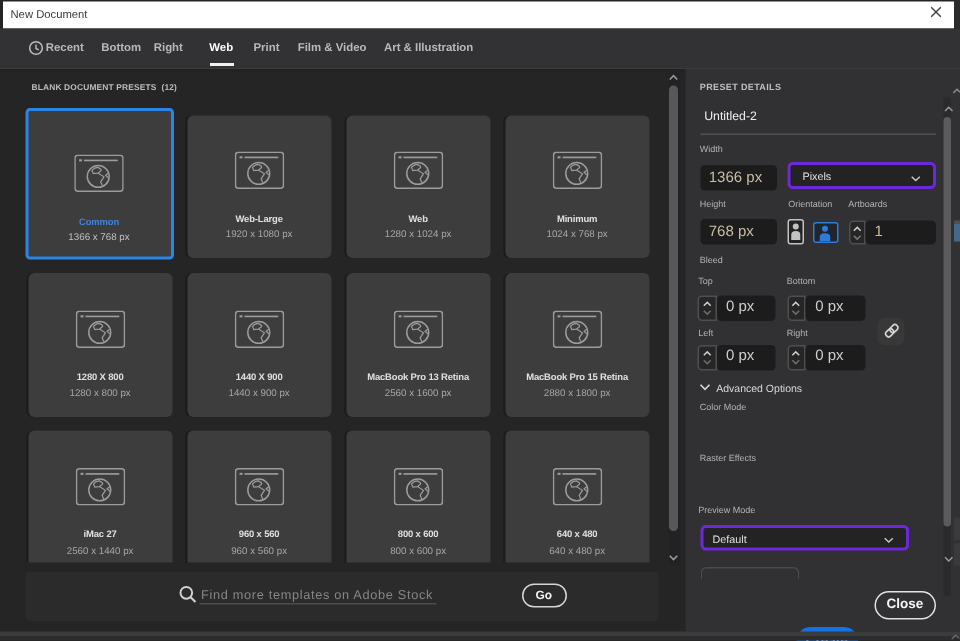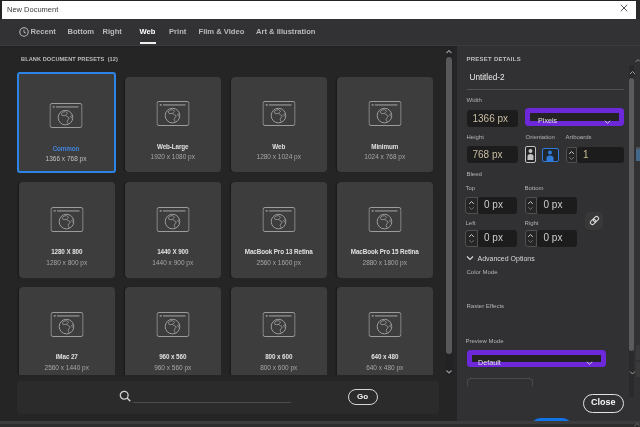--- a/index.html
+++ b/index.html
@@ -46,21 +46,21 @@
   #search-icon { left:102.5px; top:9px; }
   #search-placeholder { left:117.5px; top:0; height:31px; line-height:31px; font-size:8.5px; letter-spacing:0.45px; color:#868686; }
   #search-underline { left:116.5px; top:21.3px; width:158px; height:1.2px; background:#4d4d4e; }
   #go-button { left:331px; top:8px; width:30px; height:15.5px; border:1.2px solid #d6d6d6; border-radius:8px; text-align:center; font-size:8px; font-weight:bold; color:#f2f2f2; line-height:13px; }
 
   
   #right-panel { left:456.5px; top:45px; width:183.5px; height:376px; background:#313133; }
   .rp { position:absolute; }
   .label { font-size:6px; color:#b3b3b3; }
   .input { background:#1c1c1c; border-radius:3px; color:#c9bda4; font-size:10px; }
-  .dropdown { background:#232323; border:5px solid #6d28d9; border-radius:3.5px; color:#e0e0e0; font-size:7.2px; }
+  .dropdown { background:#232323; border:2px solid #6d28d9; border-radius:3.5px; color:#e0e0e0; font-size:7.2px; }
 
   #details-heading { left:10px; top:11px; font-size:6px; font-weight:bold; letter-spacing:0.25px; color:#bfbfbf; }
   #doc-name { left:13px; top:28px; font-size:8.2px; color:#ececec; }
   #doc-underline { left:10px; top:44px; width:157px; height:1px; background:#515152; }
 
   #width-label { left:10px; top:51.5px; }
   #width-input { left:10px; top:64.5px; width:51px; height:17px; line-height:17px; padding-left:6px; }
   #units-dropdown { left:68.5px; top:63px; width:98.5px; height:17.5px; line-height:15.5px; padding-left:8px; }
 
   #height-label { left:10px; top:89px; }
@@ -359,20 +359,21 @@
 <div class="abs" id="left-scroll-thumb"></div>
 <svg class="abs" id="left-scroll-down" width="8" height="6">
     <path d="M1.5 1.5 L4 4 L6.5 1.5" stroke="#9a9a9a" stroke-width="1.1" fill="none"></path>
   </svg>
 
 <div class="abs" id="search-footer">
   <svg class="abs" id="search-icon" width="13" height="13" viewBox="0 0 13 13">
     <circle cx="5.2" cy="5.2" r="3.9" stroke="#d2d2d2" stroke-width="1.3" fill="none"></circle>
     <path d="M8.1 8.1 L11.3 11.3" stroke="#d2d2d2" stroke-width="1.4"></path>
   </svg>
+  <span class="abs" id="search-placeholder">Find more templates on Adobe Stock</span>
   <div class="abs" id="search-underline"></div>
   <div class="abs" id="go-button">Go</div>
 </div>
 
 <div class="abs" id="right-panel">
   <div class="rp" id="details-heading">PRESET DETAILS</div>
   <div class="rp" id="doc-name">Untitled-2</div>
   <div class="rp" id="doc-underline"></div>
 
   <div class="rp label" id="width-label">Width</div>

